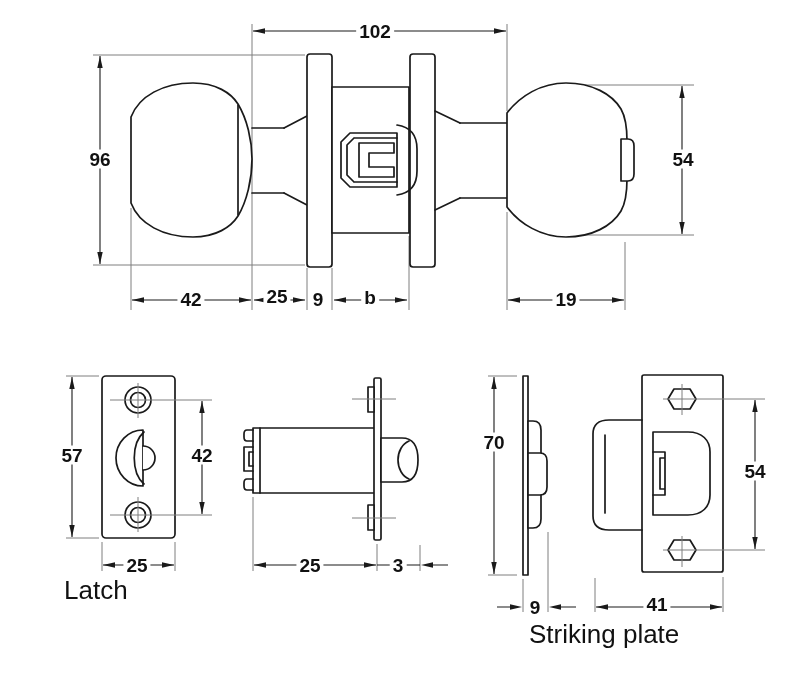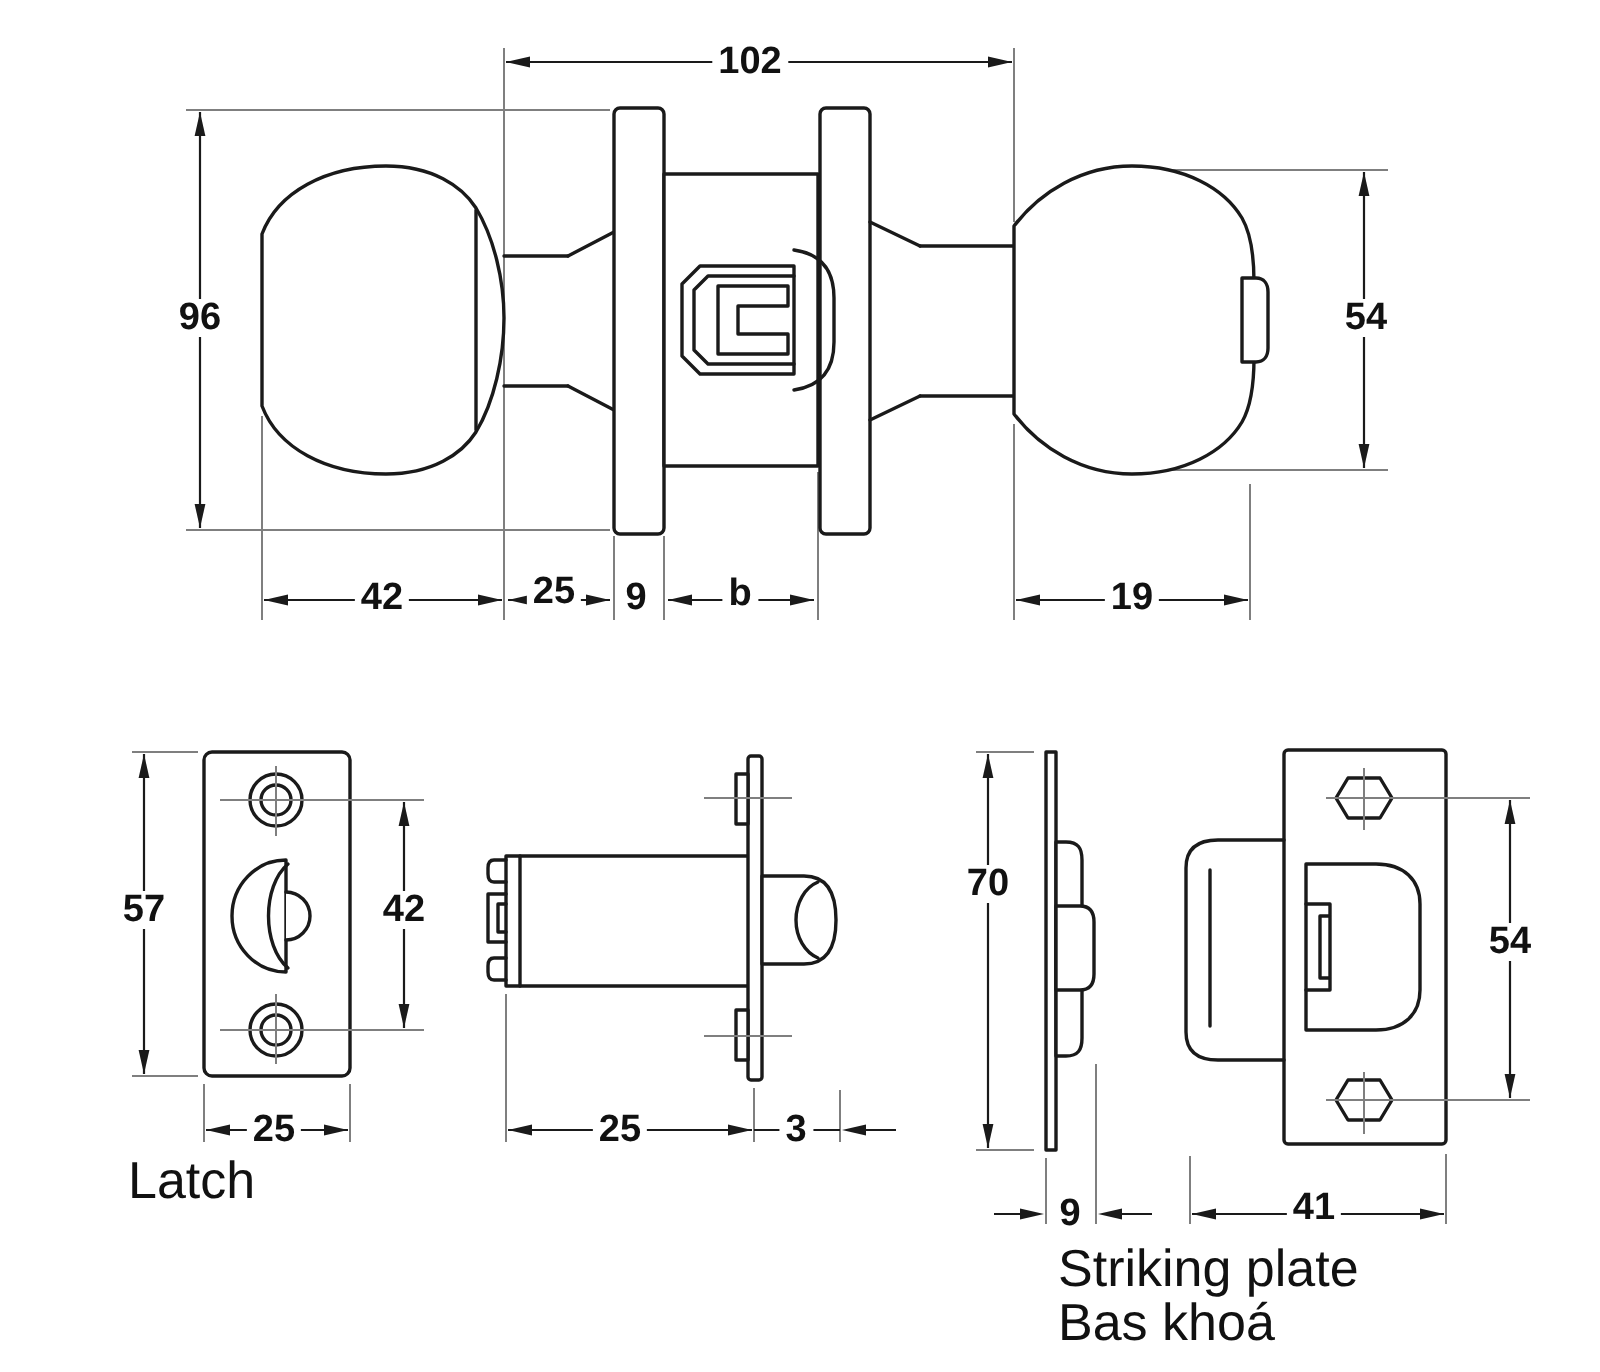--- a/index.html
+++ b/index.html
@@ -208,15 +208,14 @@
   <span class="dim" style="left:310px;top:565px">25</span>
   <span class="dim" style="left:398px;top:565px">3</span>
 
   <span class="dim" style="left:494px;top:442px">70</span>
   <span class="dim" style="left:535px;top:607px">9</span>
   <span class="dim" style="left:755px;top:471px">54</span>
   <span class="dim" style="left:657px;top:604px">41</span>
 
   <span class="lbl" style="left:64px;top:577px">Latch</span>
   <span class="lbl" style="left:529px;top:621px">Striking plate</span>
-  <span class="lbl" style="left:529px;top:648px">Bas khoá</span>
 
 </div>
 
 </body></html>

